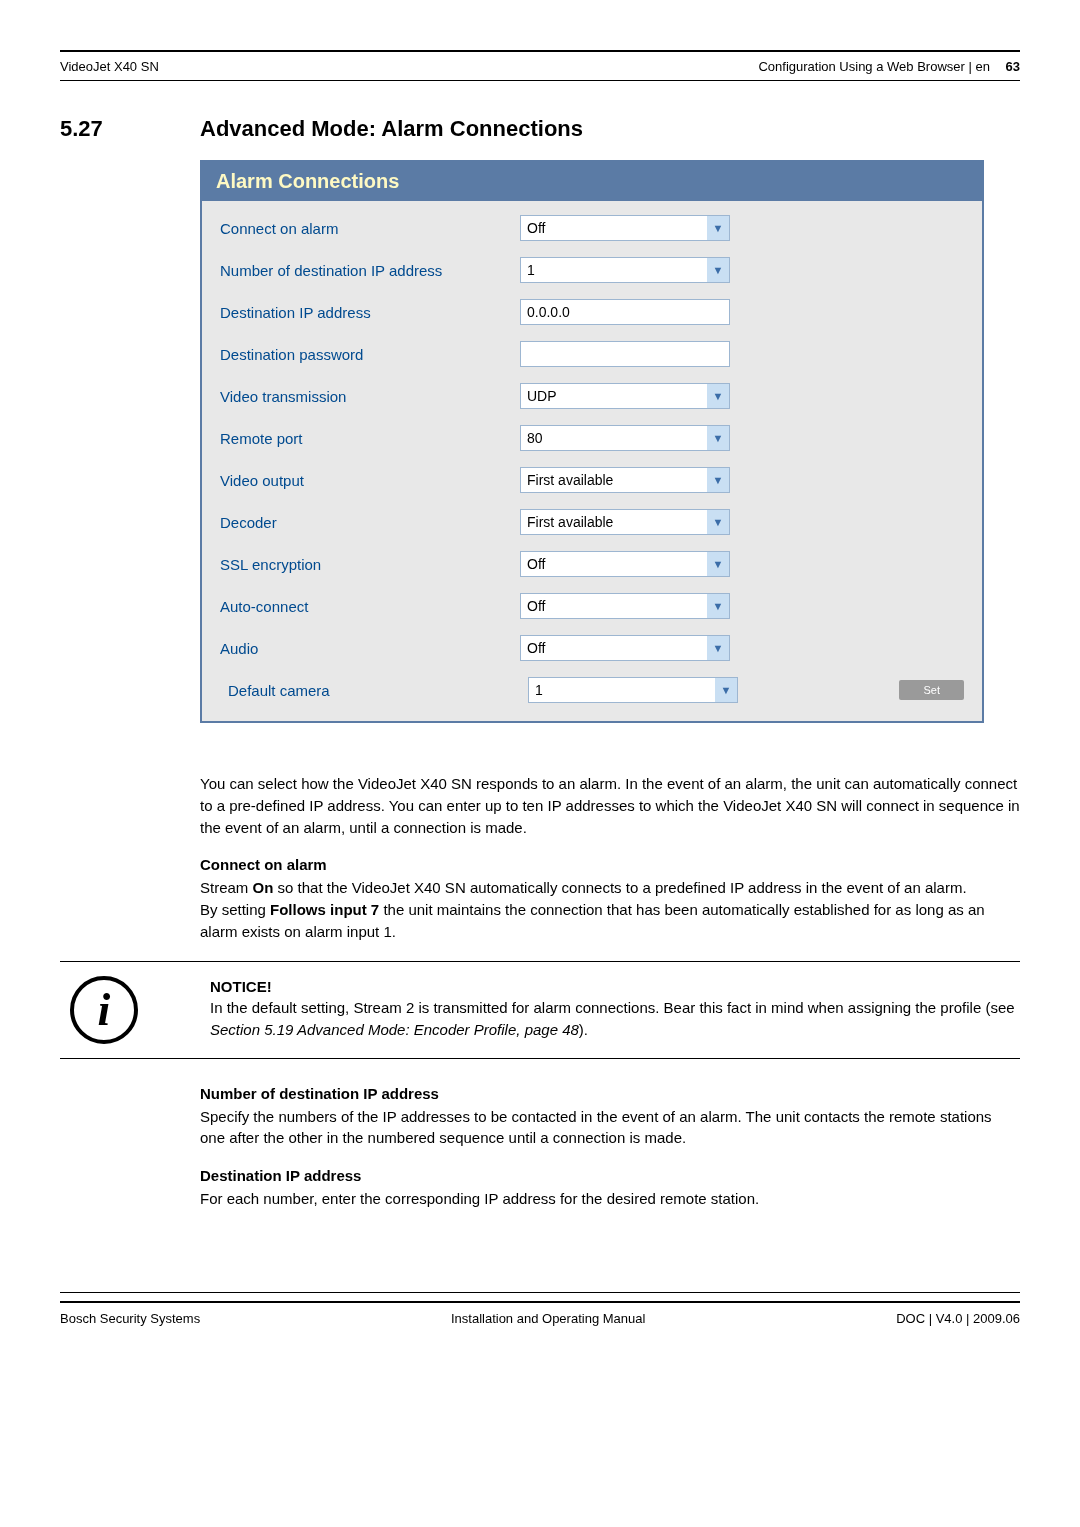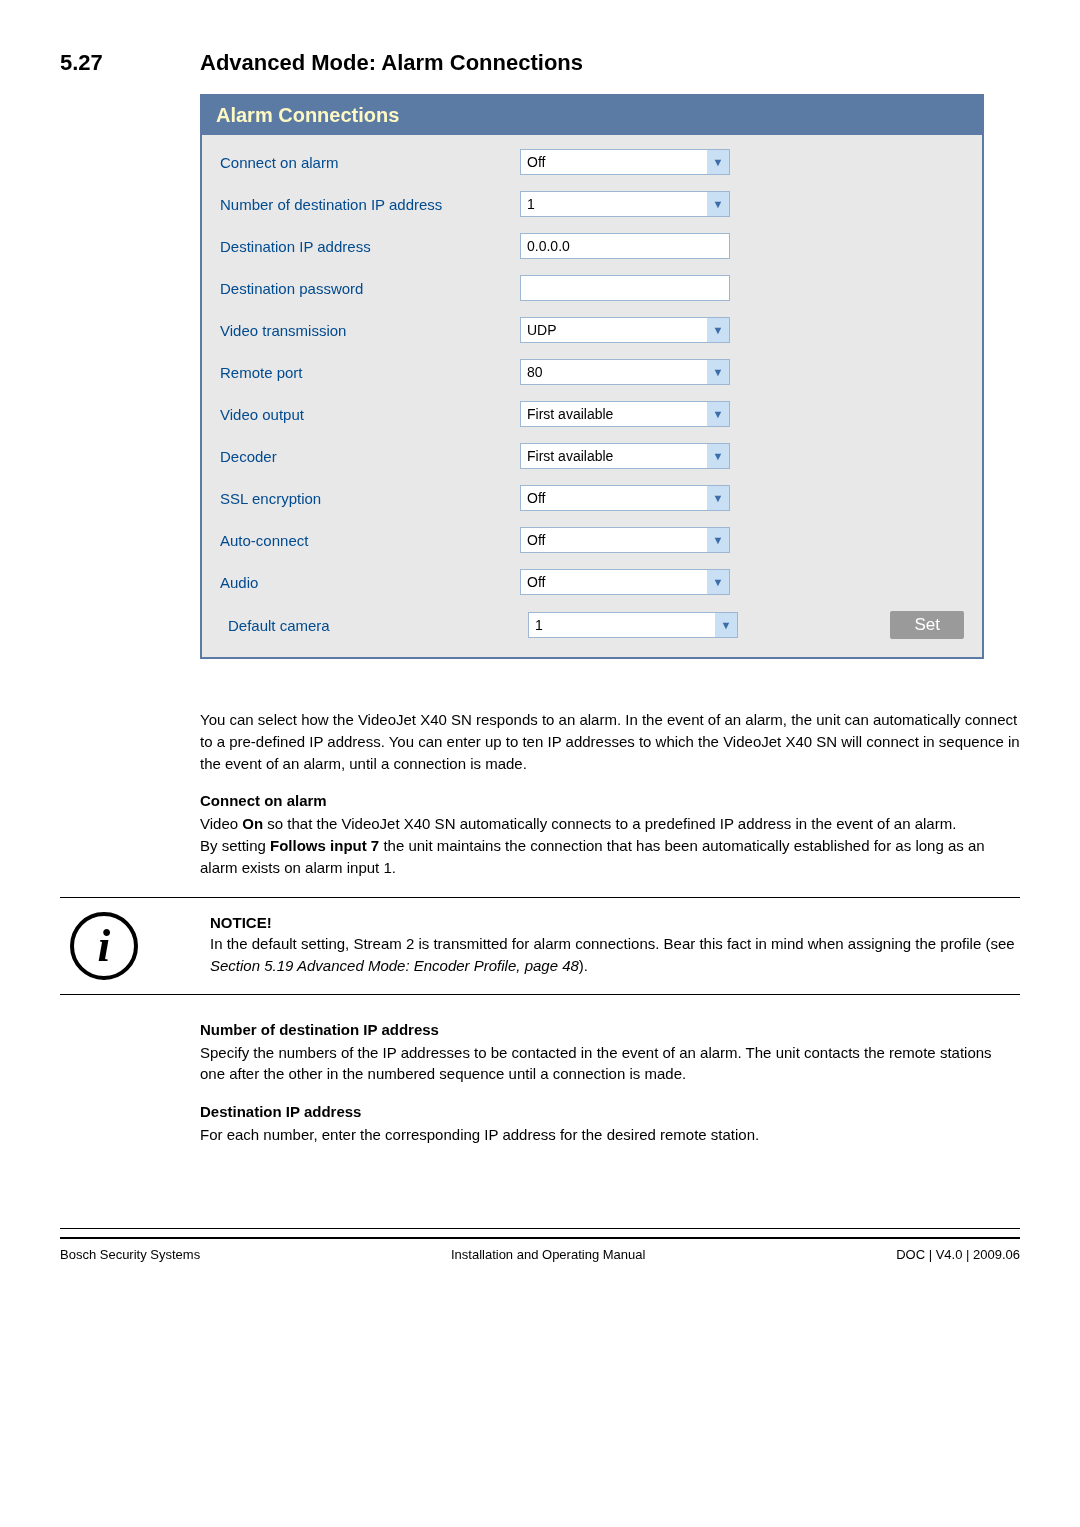--- a/index.html
+++ b/index.html
@@ -103,21 +103,21 @@
   }
   .fake-input {
     padding: 0 6px;
   }
   .btn {
     margin-left: auto;
     background: #9a9a9a;
     color: #fff;
     border: none;
     padding: 4px 24px;
-    font-size: 17px;
+    font-size: 11px;
     border-radius: 2px;
   }
   
   .body-text {
     font-size: 15px;
     line-height: 1.45;
     margin-bottom: 18px;
   }
   .subheading {
     font-size: 15px;
@@ -176,20 +176,27 @@
     display: flex;
     justify-content: space-between;
     font-size: 13px;
   }
 </style>
 </head>
 <body>
 
 <div class="page">
 
+  <div class="header-bar">
+    <div class="header-left">VideoJet X40 SN</div>
+    <div class="header-right">
+      <span>Configuration Using a Web Browser | en</span>
+      <span class="page-num">63</span>
+    </div>
+  </div>
 
   <div class="section-row">
     <div class="section-num">5.27</div>
     <div class="section-title">Advanced Mode: Alarm Connections</div>
   </div>
 
   <div class="content-indent">
     <div class="panel">
       <div class="panel-header">Alarm Connections</div>
       <div class="panel-body" id="panel-body">
@@ -296,21 +303,21 @@
             </div>
             <button class="btn">Set</button>
           </div>
         </div>
     </div>
 
     <div class="body-text">You can select how the VideoJet X40 SN responds to an alarm. In the event of an alarm, the unit can automatically connect to a pre-defined IP address. You can enter up to ten IP addresses to which the VideoJet X40 SN will connect in sequence in the event of an alarm, until a connection is made.</div>
 
     <div class="subheading">Connect on alarm</div>
     <div class="body-text">
-      <span>Video </span><b>On</b><span> so that the VideoJet X40 SN automatically connects to a predefined IP address in the event of an alarm.</span><br>
+      <span>Stream </span><b>On</b><span> so that the VideoJet X40 SN automatically connects to a predefined IP address in the event of an alarm.</span><br>
       <span>By setting </span><b>Follows input 7</b><span> the unit maintains the connection that has been automatically established for as long as an alarm exists on alarm input 1.</span>
     </div>
   </div>
 
   <div class="notice-row">
     <div class="notice-icon-wrap">
       <div class="notice-icon">i</div>
     </div>
     <div class="notice-text">
       <span class="notice-label">NOTICE!</span><br>

